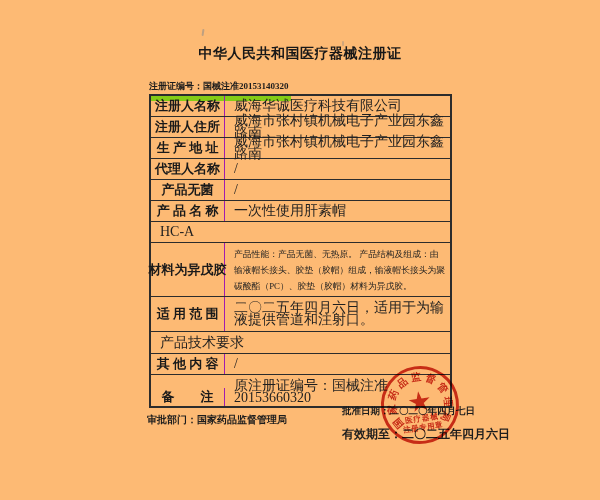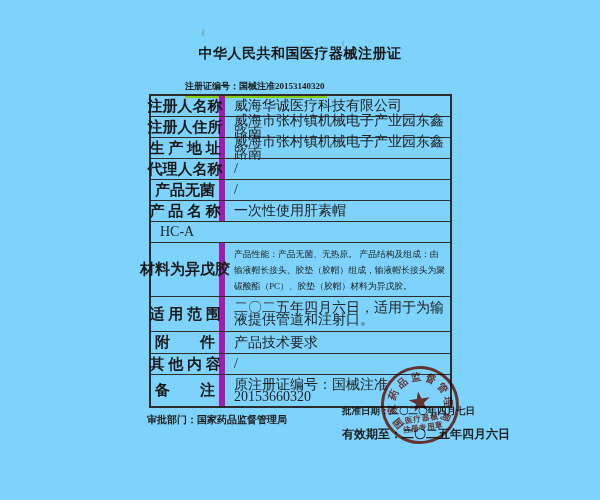--- a/index.html
+++ b/index.html
@@ -1,36 +1,36 @@
 <!DOCTYPE html>
 <html><head>
 <meta charset="utf-8">
 <style>
   * { margin:0; padding:0; box-sizing:border-box; }
   html,body { width:600px; height:500px; background:#ffffff; }
   body { font-family:"Liberation Serif","DejaVu Serif",serif; color:#222; }
-  .page { position:relative; width:600px; height:500px; background:#7dd3fc; overflow:hidden; }
+  .page { position:relative; width:600px; height:500px; background:#fdba74; overflow:hidden; }
 
   .speck { position:absolute; background:#8a8a8a; opacity:.55; border-radius:1px; }
   .speck.s1 { left:202px; top:29px; width:2px; height:7px; transform:rotate(8deg); }
   .speck.s2 { left:342px; top:41px; width:1.5px; height:5px; opacity:.4; }
 
   .title { position:absolute; left:0; top:45px; width:600px; text-align:center;
            font-size:14px; font-weight:bold; color:#181818; letter-spacing:.5px; }
 
   .regline { position:absolute; left:149px; top:80px; font-size:9px; font-weight:bold;
-             color:#1c1c1c; border-bottom:4px solid #84cc16; padding:0 2px 1px 0;margin-left:36px; }
+             color:#1c1c1c; border-bottom:7px solid #84cc16; padding:0 2px 1px 0; }
 
   .cert-table { position:absolute; left:149px; top:94px; width:303px;
                 border:2px solid #2c2c2c; background:transparent; }
   .trow { display:flex; border-bottom:1px solid #2c2c2c; }
-  .trow:last-child { border-bottom:none; }
-  .tlabel { width:74px; min-width:74px; border-right:6px solid #a21caf;
+  .trow:last-child { border-bottom:none;align-items:flex-end; }
+  .tlabel { width:74px; min-width:74px; border-right:1px solid #a21caf;
             display:flex; align-items:center; justify-content:center; text-align:center;
-            font-weight:bold; font-size:15px; color:#1a1a1a; white-space:pre; }
+            font-weight:bold; font-size:13px; color:#1a1a1a; white-space:pre; }
   .tvalue { flex:1; display:flex; align-items:center; padding:2px 4px 2px 9px;
             font-size:14px; color:#1f1f1f; line-height:12px; }
   .r-normal { height:21px; }
   .r-struct { height:54px; }
   .r-struct .tvalue { font-size:8.8px; line-height:16px; padding-top:4px; padding-bottom:4px; }
   .r-scope  { height:35px; }
   .r-attach { height:22px; }
   .r-note   { height:31px; }
 
   .dept  { position:absolute; left:147px; top:413px; font-size:10px; font-weight:bold; color:#1d1d1d; }
@@ -93,21 +93,20 @@
     </div>
     <div class="trow r-struct">
       <div class="tlabel">材料为异戊胶</div>
       <div class="tvalue">产品性能：产品无菌、无热原。 产品结构及组成：由输液帽长接头、胶垫（胶帽）组成，输液帽长接头为聚碳酸酯（PC）、胶垫（胶帽）材料为异戊胶。</div>
     </div>
     <div class="trow r-scope">
       <div class="tlabel">适 用 范 围</div>
       <div class="tvalue">二〇二五年四月六日，适用于为输液提供管道和注射口。</div>
     </div>
     <div class="trow r-attach">
-      <div class="tlabel">附　　件</div>
       <div class="tvalue">产品技术要求</div>
     </div>
     <div class="trow r-normal">
       <div class="tlabel">其 他 内 容</div>
       <div class="tvalue">/</div>
     </div>
     <div class="trow r-note">
       <div class="tlabel">备　　注</div>
       <div class="tvalue">原注册证编号：国械注准20153660320</div>
     </div>

